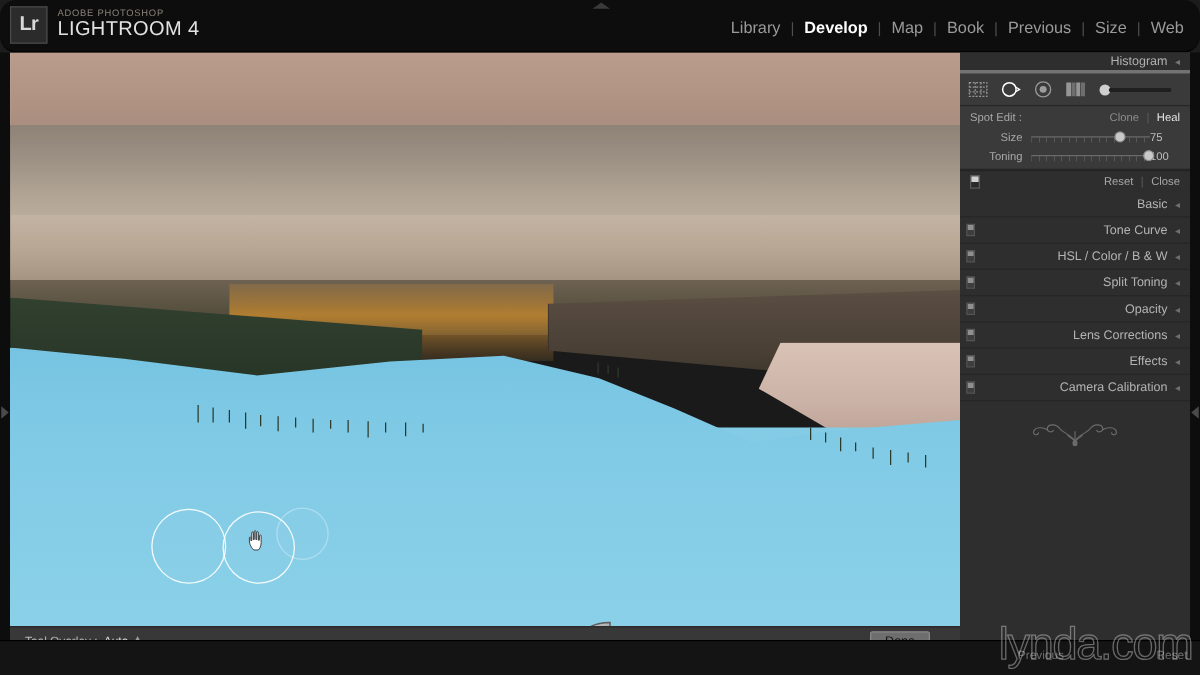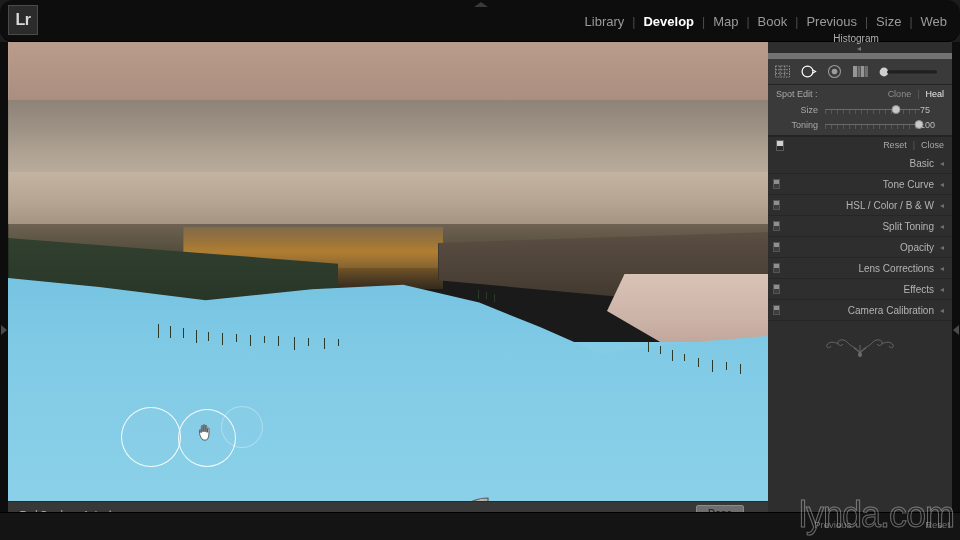--- a/index.html
+++ b/index.html
@@ -205,22 +205,21 @@
     width:0; height:0;
     border-top:5px solid transparent;
     border-bottom:5px solid transparent;
     border-right:6px solid #4a4a4a;
   }
 
   #histogram-header {
     height:17px; background:#2e2e2e;
     display:flex; align-items:center; justify-content:flex-end;
     padding-right:8px; font-size:10px; color:#b0b0b0;
-    border-bottom:6px solid #737373;
-    flex-direction:column;
+    border-bottom:3px solid #737373;
   }
   .hdr-chevron { margin-left:6px; color:#777; font-size:8px; }
 
   #tool-strip {
     height:26px; background:#3a3a3a;
     border-bottom:1px solid #242424;
     display:flex; align-items:center; padding-left:6px; gap:9px;
   }
   .tool-ico { width:17px; height:15px; opacity:.62; }
   .tool-ico.active { opacity:1; }
@@ -313,20 +312,24 @@
 </head>
 <body>
 
 <div id="app">
 
   <div id="topbar">
     <div id="top-collapse"></div>
 
     <div id="logo-block">
       <div id="logo-badge">Lr</div>
+      <div id="logo-text">
+        <div id="logo-sub">ADOBE PHOTOSHOP</div>
+        <div id="logo-main">LIGHTROOM 4</div>
+      </div>
     </div>
 
     <div id="module-nav">
         <span class="mod">Library</span>
         <span class="mod-sep">|</span>
         <span class="mod active">Develop</span>
         <span class="mod-sep">|</span>
         <span class="mod">Map</span>
         <span class="mod-sep">|</span>
         <span class="mod">Book</span>

